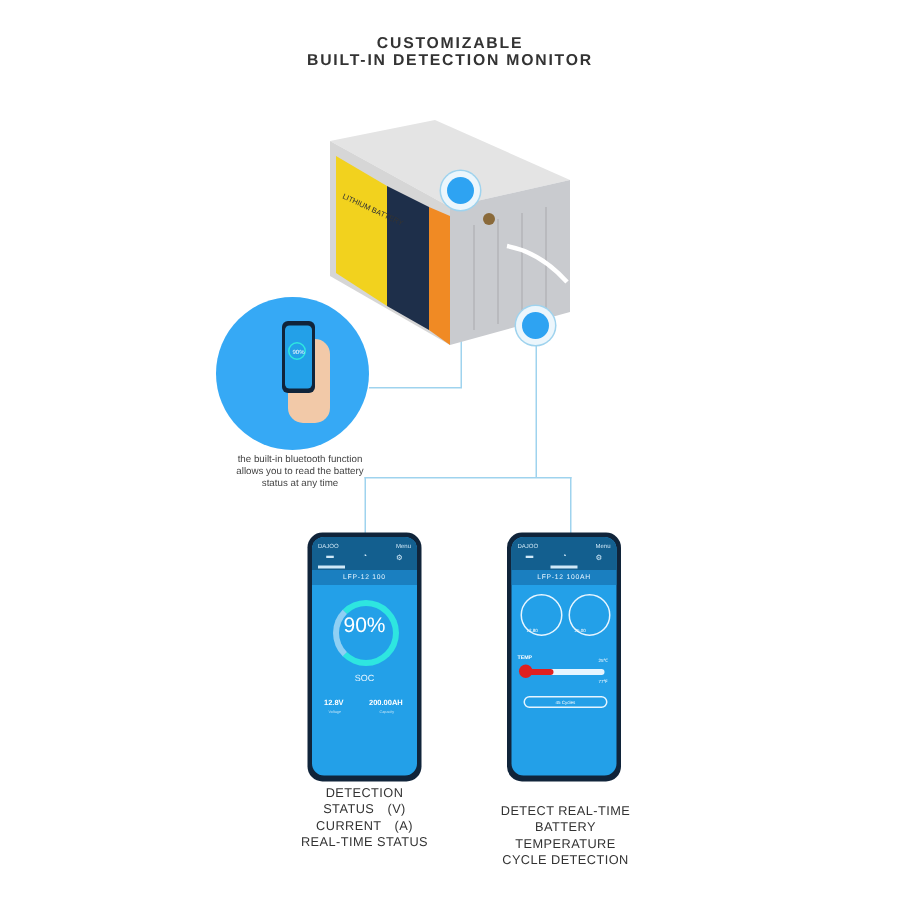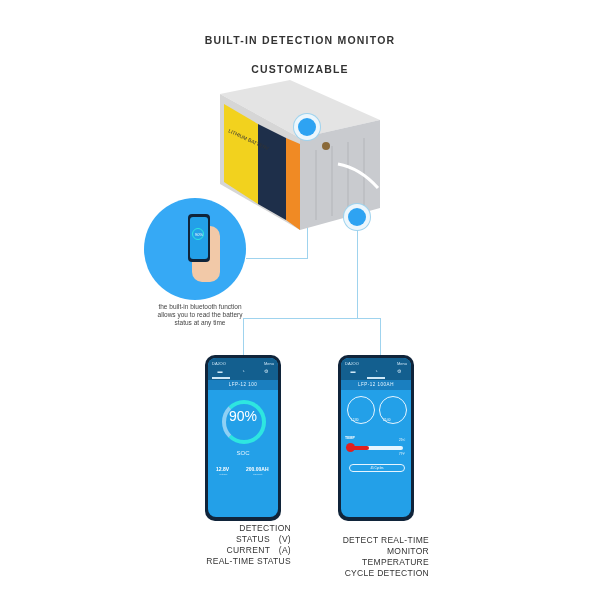--- a/index.html
+++ b/index.html
@@ -23,26 +23,26 @@
   .soc{position:absolute;left:0;right:0;top:92px;text-align:center;color:#e8f6ff;font-size:6px;}
   .val{position:absolute;top:108px;color:#fff;font-size:5px;font-weight:bold;}
   .lbl{position:absolute;top:115px;color:#bfe3f7;font-size:2.5px;}
   .gauge{position:absolute;top:38px;width:26px;height:26px;border-radius:50%;border:1.5px solid #e6f5ff;}
   .gval{position:absolute;top:60px;color:#fff;font-size:3px;}
   .temp-label{position:absolute;left:4px;top:78px;color:#fff;font-size:3.5px;font-weight:bold;}
   .bar{position:absolute;left:10px;top:88px;width:52px;height:4px;background:#e6f5ff;border-radius:2px;}
   .bar .fill{position:absolute;left:0;top:0;width:18px;height:4px;background:#e02020;border-radius:2px;}
   .bulb{position:absolute;left:5px;top:85px;width:9px;height:9px;border-radius:50%;background:#e02020;}
   .cyc{position:absolute;left:8px;top:106px;width:54px;height:6px;border:1px solid #e6f5ff;border-radius:4px;color:#fff;font-size:3px;text-align:center;line-height:6px;}
-  .desc{position:absolute;text-align:right;font-size:8.5px;color:#333;line-height:11px;letter-spacing:.3px;}
+  .desc{position:absolute;text-align:center;font-size:8.5px;color:#333;line-height:11px;letter-spacing:.3px;}
 </style>
 </head>
 <body>
 
-<div class="title" style="top:23px;margin-top:40px;">CUSTOMIZABLE</div>
+<div class="title" style="top:23px;">CUSTOMIZABLE</div>
 <div class="title" style="top:34px;">BUILT-IN DETECTION MONITOR</div>
 
 <div class="line" style="left:307px;top:136px;width:1px;height:122px;"></div>
 <div class="line" style="left:246px;top:258px;width:62px;height:1px;"></div>
 <div class="line" style="left:357px;top:225px;width:1px;height:93px;"></div>
 <div class="line" style="left:243px;top:318px;width:138px;height:1px;"></div>
 <div class="line" style="left:243px;top:318px;width:1px;height:38px;"></div>
 <div class="line" style="left:380px;top:318px;width:1px;height:38px;"></div>
 
 <div class="battery">
@@ -131,16 +131,16 @@
 </div>
 
 <div class="desc" style="left:195px;top:523px;width:96px;">
   <div>DETECTION</div>
   <div>STATUS　(V)</div>
   <div>CURRENT　(A)</div>
   <div>REAL-TIME STATUS</div>
 </div>
 <div class="desc" style="left:325px;top:523px;width:104px;margin-top:12px;">
   <div>DETECT REAL-TIME</div>
-  <div>MONITOR</div>
+  <div>BATTERY</div>
   <div>TEMPERATURE</div>
   <div>CYCLE DETECTION</div>
 </div>
 
 </body></html>

